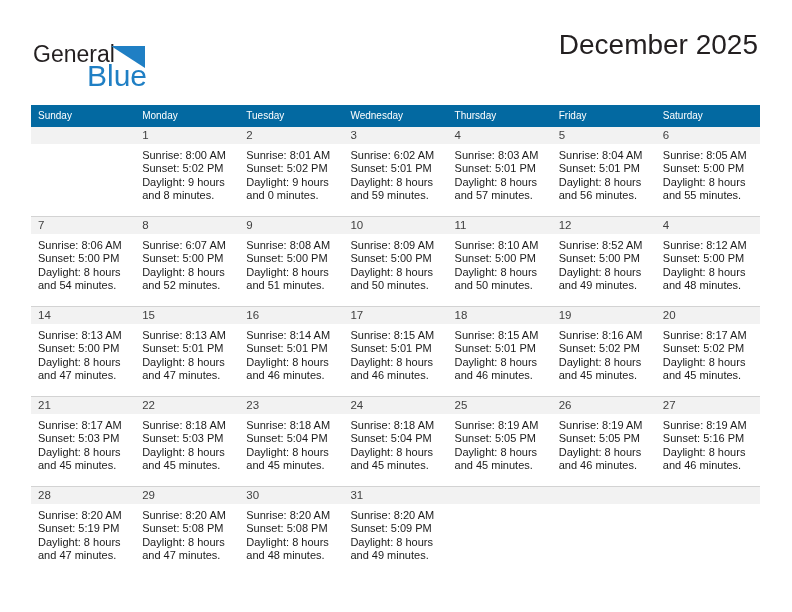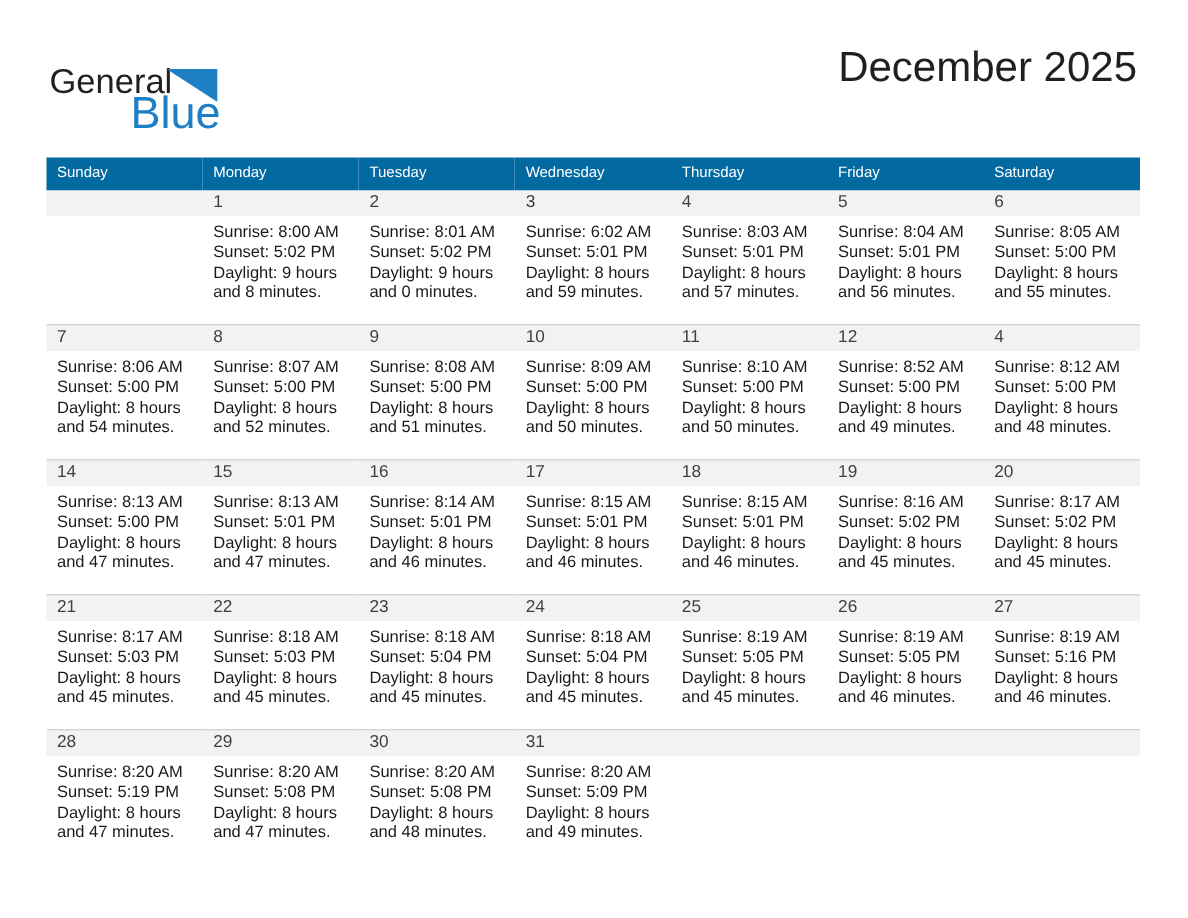--- a/index.html
+++ b/index.html
@@ -279,21 +279,21 @@
               <div>Sunset: 5:00 PM</div>
               <div>Daylight: 8 hours</div>
               <div>and 54 minutes.</div>
             </div>
           </div>
         </td>
         <td>
           <div class="cell">
             <div class="daynum">8</div>
             <div class="details">
-              <div>Sunrise: 8:07 AM</div>
+              <div>Sunrise: 6:07 AM</div>
               <div>Sunset: 5:00 PM</div>
               <div>Daylight: 8 hours</div>
               <div>and 52 minutes.</div>
             </div>
           </div>
         </td>
         <td>
           <div class="cell">
             <div class="daynum">9</div>
             <div class="details">

